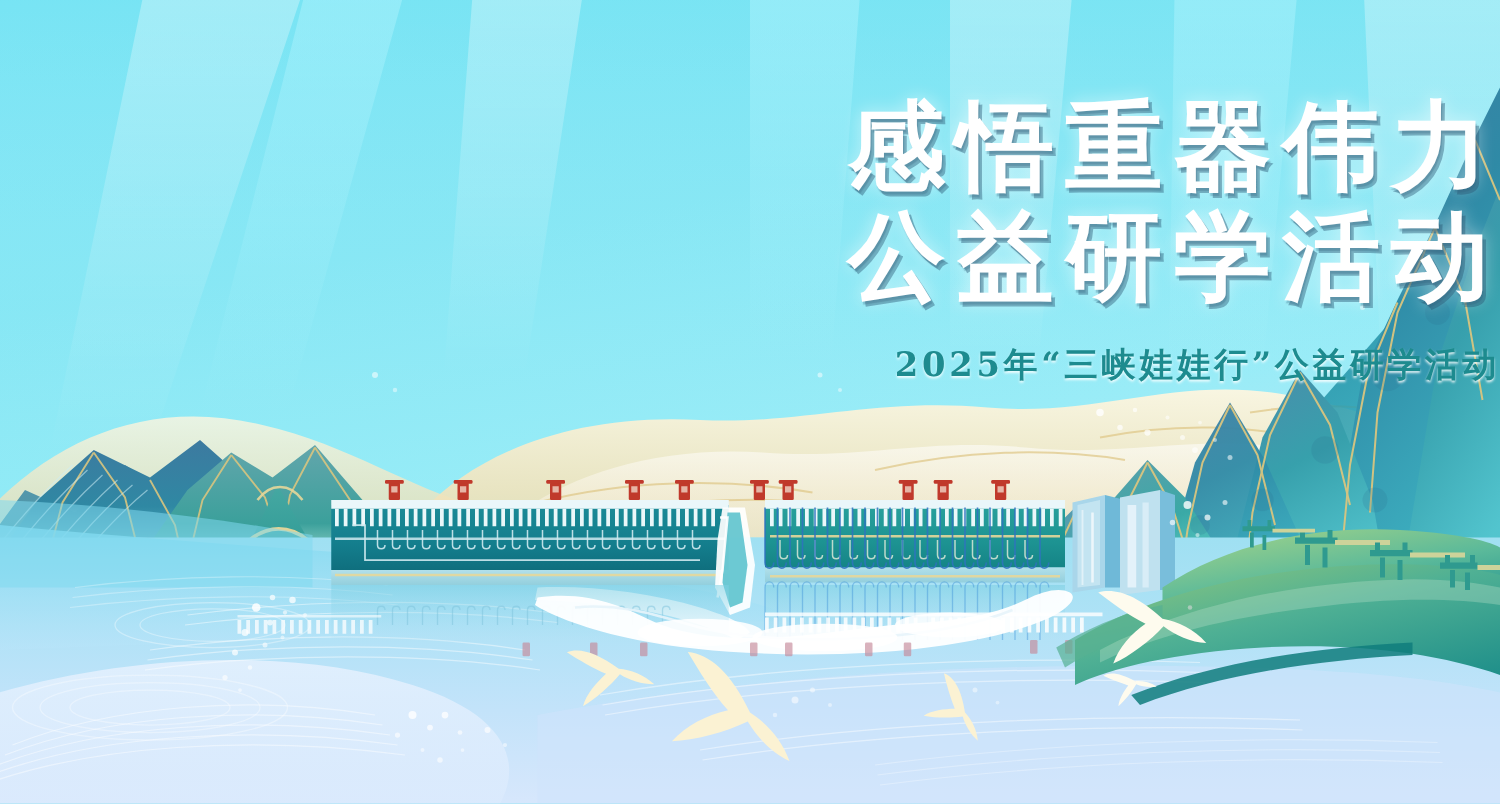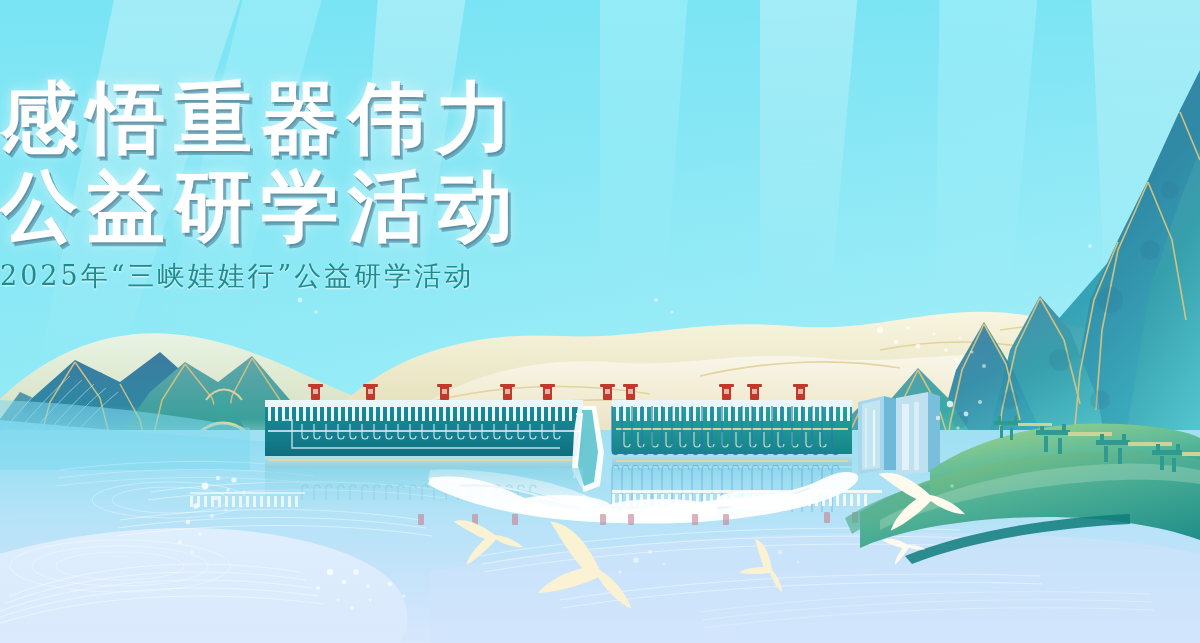--- a/index.html
+++ b/index.html
@@ -10,38 +10,38 @@
     position:relative; width:1200px; height:643px; overflow:hidden;
     background:linear-gradient(170deg,#7ce6f5 0%, #84e7f4 30%, #97ecf7 55%, #b6e6f6 75%, #cfe6fa 100%);
   }
 
   .layer { position:absolute; left:0; top:0; width:1200px; height:643px; }
   svg.layer { display:block; }
 
   
   #title-block {
     position:absolute; left:0; top:74px; width:1200px;
-    text-align:left; z-index:40; pointer-events:none;
+    text-align:right; z-index:40; pointer-events:none;
   }
   .title-line {
     font-family:"DejaVu Sans","Liberation Sans",sans-serif;
     font-weight:bold;
     font-size:78px;
     line-height:88px;
     letter-spacing:9px;
     color:#ffffff;
     text-shadow: 3px 4px 0 rgba(40,85,115,0.42),
                  1px 2px 1px rgba(40,85,115,0.30),
                  0 0 14px rgba(255,255,255,0.55);
     white-space:nowrap;
   }
   #subtitle {
-    margin-top:8px;
+    margin-top:24px;
     font-family:"DejaVu Serif","Liberation Serif",serif;
-    font-weight:normal;
+    font-weight:bold;
     font-size:27px;
     letter-spacing:3px;
     color:#1d8b8f;
     text-shadow:0 1px 2px rgba(255,255,255,0.85);
     white-space:nowrap;
   }
 </style>
 </head>
 <body>
 

